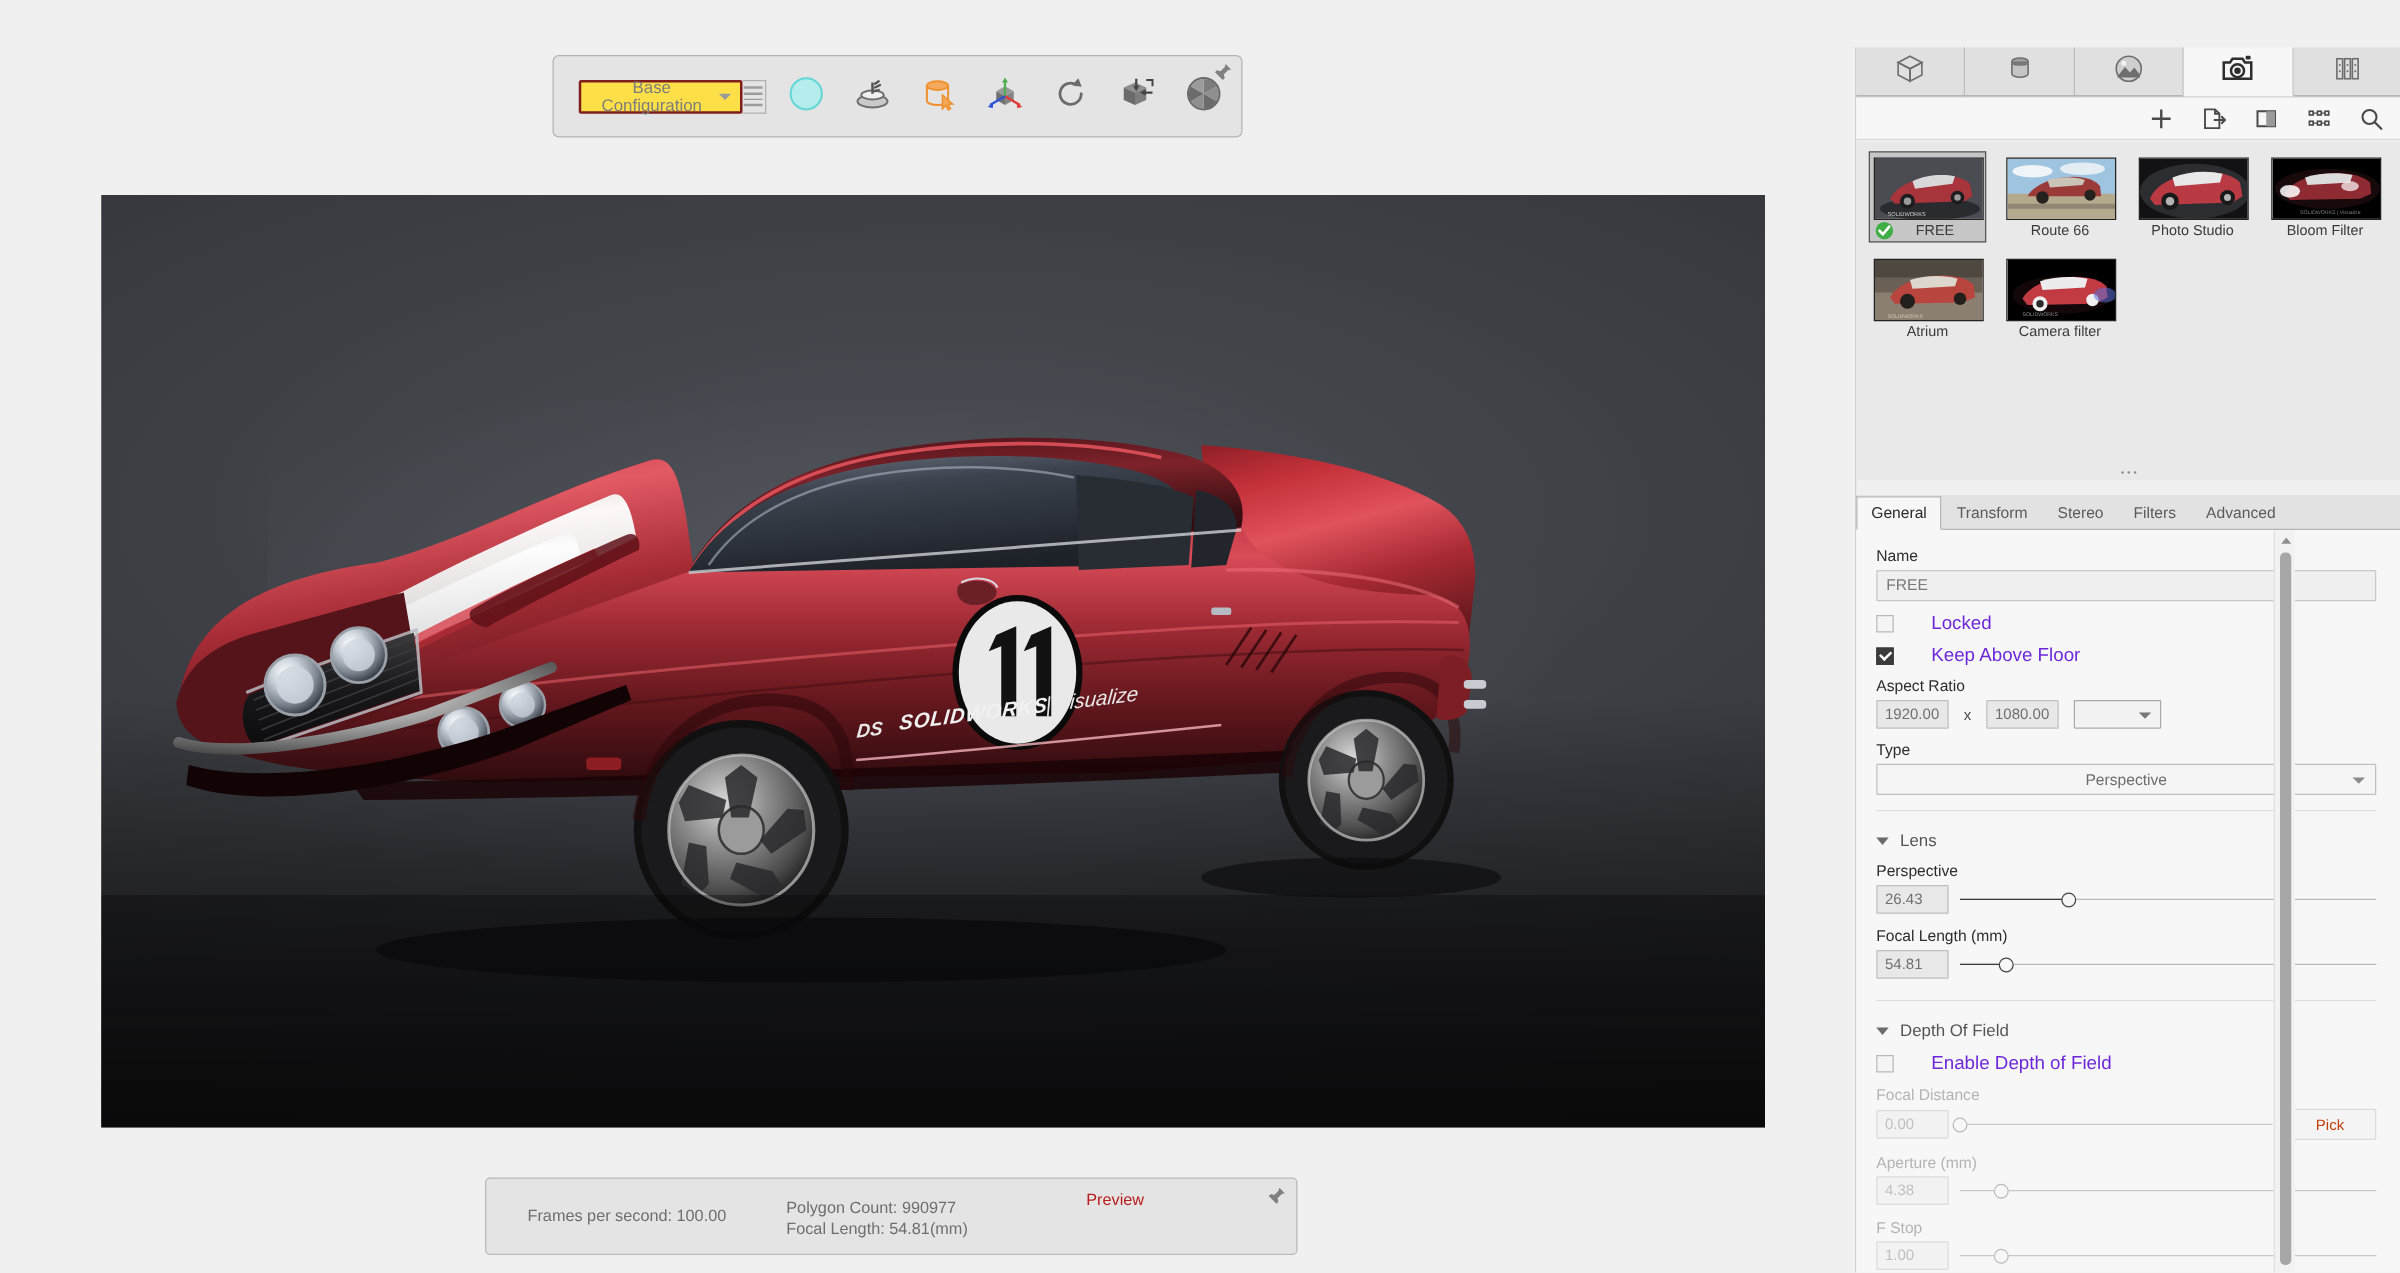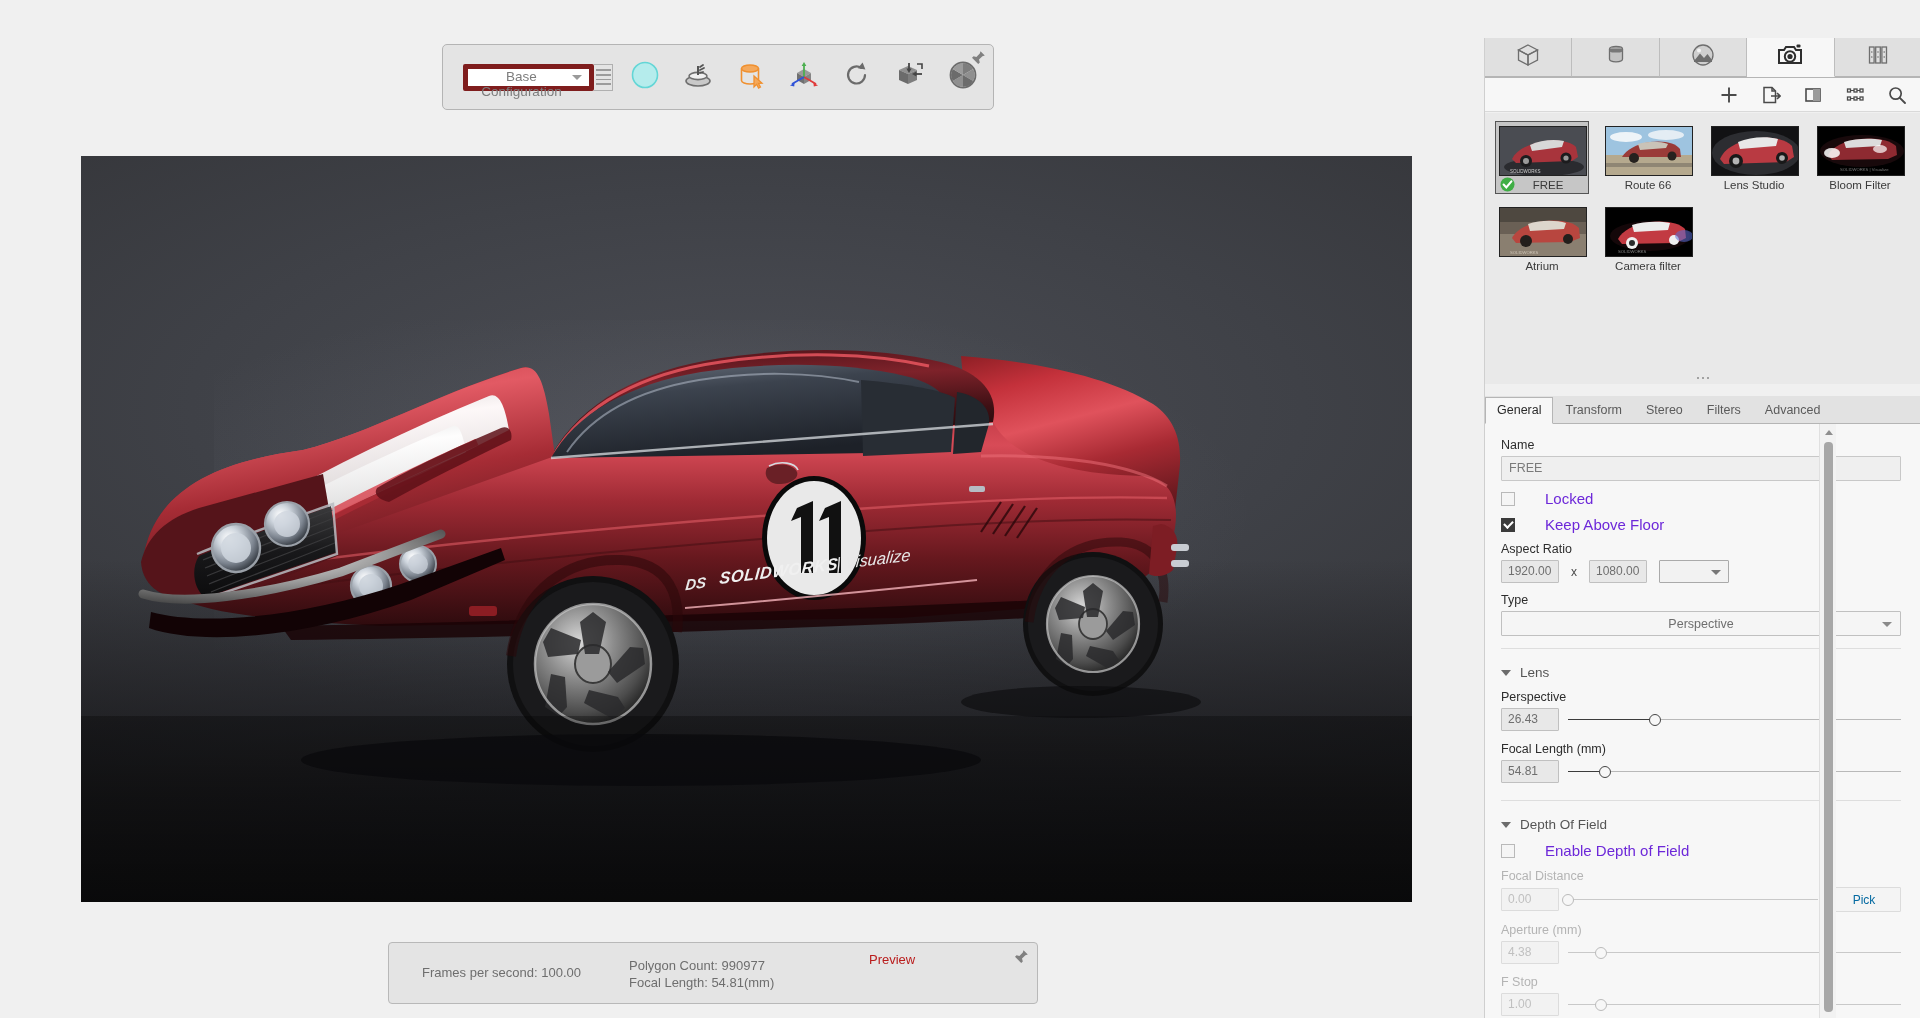--- a/index.html
+++ b/index.html
@@ -23,22 +23,22 @@
   }
   .menuitem u { text-decoration: underline; }
 
   
   .toolbar-wrap {
     position: absolute; left: 442px; top: 44px; width: 552px; height: 66px;
     background: #e4e4e4; border: 1px solid #b4b4b4; border-radius: 5px;
     display: flex; align-items: center; padding: 0 12px;
   }
   .config-combo {
-    width: 178px; height: 27px; background: #ffffff; border: 5px solid #7f1d1d;
-    border-radius: 2px; display: flex; position: relative;
+    width: 178px; height: 27px; background: #fde047; border: 2px solid #7f1d1d;
+    border-radius: 2px; display: flex; align-items: center; position: relative;
     margin-left: 8px;
   }
   .config-combo .label {
     flex: 1; text-align: center; font-size: 13.5px; color: #7d7d7d; padding-right: 14px;
   }
   .combo-arrow {
     position: absolute; right: 7px; top: 50%; margin-top: -2px;
     width: 0; height: 0; border-left: 5px solid transparent;
     border-right: 5px solid transparent; border-top: 5px solid #9a9a9a;
   }
@@ -219,21 +219,21 @@
     position: absolute; left: 0; top: 6px; height: 1.6px; background: #3c3c3c;
   }
   .knob {
     position: absolute; top: 1px; width: 12px; height: 12px; border-radius: 50%;
     background: #f7f7f7; border: 1.6px solid #454545; margin-left: -6px;
   }
   .slider.dim .track-bg { background: #c9c9c9; }
   .slider.dim .knob { border-color: #bbb; }
   .pick-btn {
     width: 74px; height: 25px; border: 1px solid #dcdcdc; background: #f4f4f4;
-    font-size: 12px; color: #0369a1; display: flex; align-items: center;
+    font-size: 12px; color: #c2410c; display: flex; align-items: center;
     justify-content: center; border-radius: 1px;
   }
 
   
   .vscroll {
     position: absolute; right: 0; top: 386px; width: 17px; height: 632px;
     background: #f2f2f2; border-left: 1px solid #e0e0e0;
   }
   .vs-up, .vs-down {
     position: absolute; left: 0; width: 17px; height: 16px;
@@ -738,21 +738,21 @@
               <rect width="88" height="50" fill="#121214"></rect>
               <ellipse cx="44" cy="26" rx="44" ry="22" fill="#2c2d31"></ellipse>
               <path d="M8 32 C12 22 24 15 40 12 C58 9 74 12 80 19 L82 30 L74 35 L12 37 Z" fill="#b93a42"></path>
               <path d="M26 15 C38 10 54 9 66 12 L64 19 L28 22 Z" fill="#e8e8e8"></path>
               <circle cx="24" cy="34" r="7" fill="#191919"></circle>
                 <circle cx="24" cy="34" r="3.4" fill="#b4b4b4"></circle>
               <circle cx="70" cy="31" r="6" fill="#191919"></circle>
                 <circle cx="70" cy="31" r="2.8" fill="#b4b4b4"></circle>
             </svg>
           </div>
-          <div class="thumb-label">Lens Studio</div>
+          <div class="thumb-label">Photo Studio</div>
         </div>
 
         <div class="thumb">
           <div class="thumb-img">
             <svg width="88" height="50" viewBox="0 0 88 50" preserveAspectRatio="none">
               <rect width="88" height="50" fill="#000"></rect>
               <ellipse cx="44" cy="24" rx="42" ry="16" fill="#18090b"></ellipse>
               <path d="M10 28 C14 20 26 14 42 12 C58 10 72 13 78 19 L79 28 L70 32 L14 33 Z" fill="#8e2a31"></path>
               <path d="M26 15 C38 11 54 11 64 13 L62 19 L28 21 Z" fill="#dcdcdc"></path>
               <ellipse cx="14" cy="26" rx="8" ry="5" fill="#fff" opacity="0.85"></ellipse>

